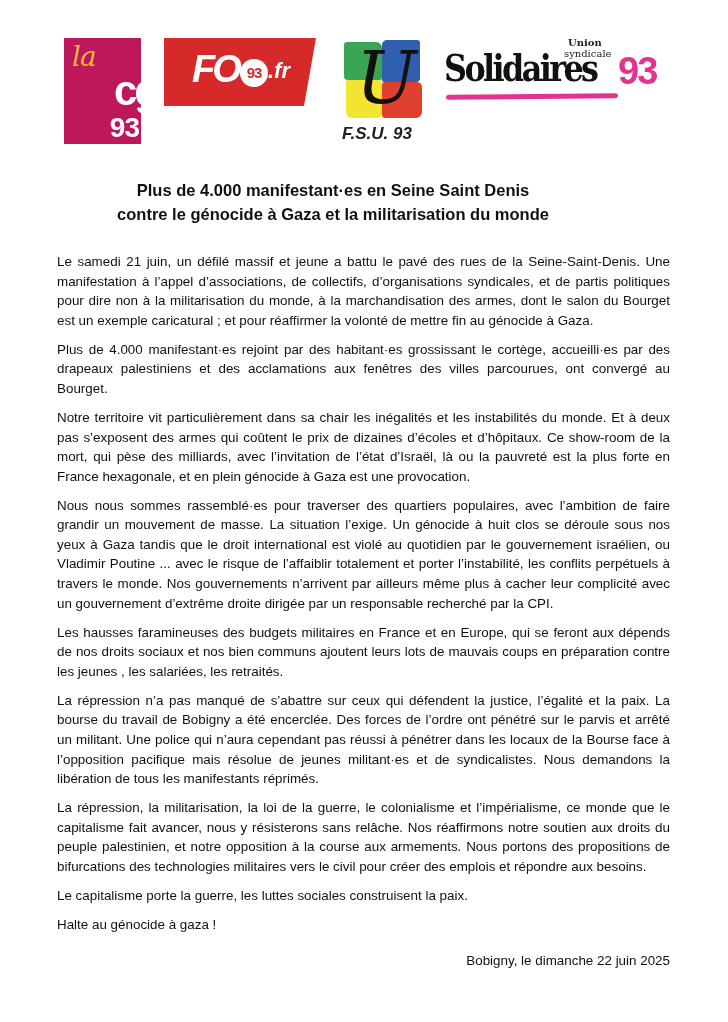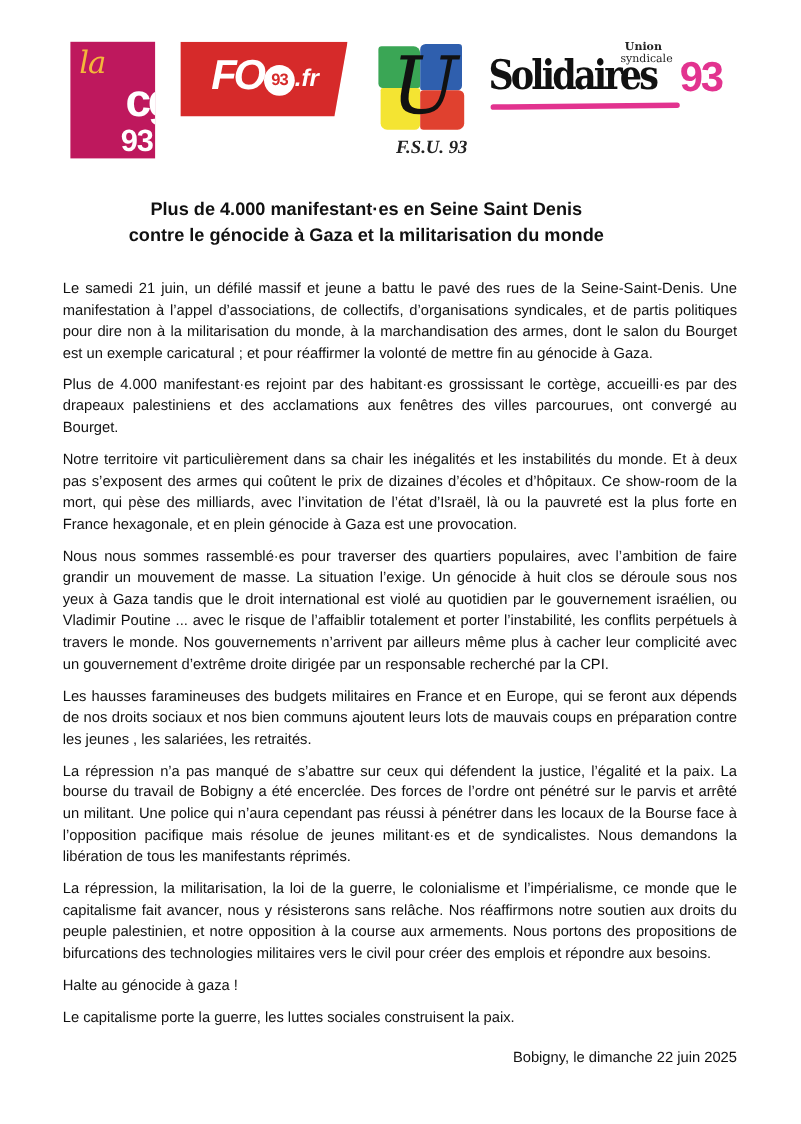--- a/index.html
+++ b/index.html
@@ -25,21 +25,21 @@
   .fo .fo-fr { position: absolute; left: 104px; top: 22px; font-weight: bold; font-style: italic; font-size: 22px; color: #fff; line-height: 1; }
 
   
   .fsu { position: absolute; left: 342px; top: 40px; width: 82px; height: 106px; }
   .fsu .q { position: absolute; }
   .fsu .q1 { left: 2px; top: 2px; width: 38px; height: 38px; background: #3aa655; border-radius: 3px 6px 2px 4px; }
   .fsu .q2 { left: 40px; top: 0px; width: 38px; height: 42px; background: #2f5fae; border-radius: 5px 3px 4px 2px; }
   .fsu .q3 { left: 4px; top: 40px; width: 36px; height: 38px; background: #f4e432; border-radius: 2px 3px 5px 6px; }
   .fsu .q4 { left: 40px; top: 42px; width: 40px; height: 36px; background: #e0412f; border-radius: 3px 5px 6px 3px; }
   .fsu .U { position: absolute; left: 14px; top: 2px; font-family: "DejaVu Serif", serif; font-style: italic; font-size: 72px; color: #111; line-height: 1; }
-  .fsu .fsu-label { position: absolute; left: 18px; top: 84px; font-style: italic; font-weight: bold; font-size: 17px; color: #222; letter-spacing: 0px; white-space: nowrap; font-family: Liberation Serif, serif; }
+  .fsu .fsu-label { position: absolute; left: 0; top: 84px; font-style: italic; font-weight: bold; font-size: 17px; color: #222; letter-spacing: 0px; white-space: nowrap; }
 
   
   .sol { position: absolute; left: 444px; top: 38px; width: 224px; height: 66px; }
   .sol .union { position: absolute; left: 124px; top: 0px; font-family: "DejaVu Serif", serif; font-weight: bold; font-size: 10px; color: #222; line-height: 1; }
   .sol .synd { position: absolute; left: 120px; top: 11px; font-family: "DejaVu Serif", serif; font-size: 10px; color: #222; line-height: 1; }
   .sol .word { position: absolute; left: 0px; top: 12px; font-family: "DejaVu Serif", serif; font-weight: bold; font-size: 37px; color: #111;
                letter-spacing: -3px; transform: scaleX(0.86); transform-origin: left top; line-height: 1; }
   .sol .n93 { position: absolute; left: 174px; top: 14px; font-weight: bold; font-size: 38px; color: #e2338f; letter-spacing: -2px; line-height: 1; }
   .sol .underline { position: absolute; left: 2px; top: 56px; width: 172px; height: 5px; background: #e2338f; border-radius: 3px; transform: rotate(-0.6deg); }
 
@@ -95,17 +95,17 @@
 </div>
 
 <div class="body">
   <p>Le samedi 21 juin, un défilé massif et jeune a battu le pavé des rues de la Seine-Saint-Denis. Une manifestation à l’appel d’associations, de collectifs, d’organisations syndicales, et de partis politiques pour dire non à la militarisation du monde, à la marchandisation des armes, dont le salon du Bourget est un exemple caricatural ; et pour réaffirmer la volonté de mettre fin au génocide à Gaza.</p>
   <p>Plus de 4.000 manifestant·es rejoint par des habitant·es grossissant le cortège, accueilli·es par des drapeaux palestiniens et des acclamations aux fenêtres des villes parcourues, ont convergé au Bourget.</p>
   <p>Notre territoire vit particulièrement dans sa chair les inégalités et les instabilités du monde. Et à deux pas s’exposent des armes qui coûtent le prix de dizaines d’écoles et d’hôpitaux. Ce show-room de la mort, qui pèse des milliards, avec l’invitation de l’état d’Israël, là ou la pauvreté est la plus forte en France hexagonale, et en plein génocide à Gaza est une provocation.</p>
   <p>Nous nous sommes rassemblé·es pour traverser des quartiers populaires, avec l’ambition de faire grandir un mouvement de masse. La situation l’exige. Un génocide à huit clos se déroule sous nos yeux à Gaza tandis que le droit international est violé au quotidien par le gouvernement israélien, ou Vladimir Poutine ... avec le risque de l’affaiblir totalement et porter l’instabilité, les conflits perpétuels à travers le monde. Nos gouvernements n’arrivent par ailleurs même plus à cacher leur complicité avec un gouvernement d’extrême droite dirigée par un responsable recherché par la CPI.</p>
   <p>Les hausses faramineuses des budgets militaires en France et en Europe, qui se feront aux dépends de nos droits sociaux et nos bien communs ajoutent leurs lots de mauvais coups en préparation contre les jeunes , les salariées, les retraités.</p>
   <p>La répression n’a pas manqué de s’abattre sur ceux qui défendent la justice, l’égalité et la paix. La bourse du travail de Bobigny a été encerclée. Des forces de l’ordre ont pénétré sur le parvis et arrêté un militant. Une police qui n’aura cependant pas réussi à pénétrer dans les locaux de la Bourse face à l’opposition pacifique mais résolue de jeunes militant·es et de syndicalistes. Nous demandons la libération de tous les manifestants réprimés.</p>
   <p>La répression, la militarisation, la loi de la guerre, le colonialisme et l’impérialisme, ce monde que le capitalisme fait avancer, nous y résisterons sans relâche. Nos réaffirmons notre soutien aux droits du peuple palestinien, et notre opposition à la course aux armements. Nous portons des propositions de bifurcations des technologies militaires vers le civil pour créer des emplois et répondre aux besoins.</p>
+  <p>Le capitalisme porte la guerre, les luttes sociales construisent la paix.</p>
   <p>Halte au génocide à gaza !</p>
-  <p>Le capitalisme porte la guerre, les luttes sociales construisent la paix.</p>
 </div>
 
 <div class="signature">Bobigny, le dimanche 22 juin 2025</div>
 
 </body></html>

